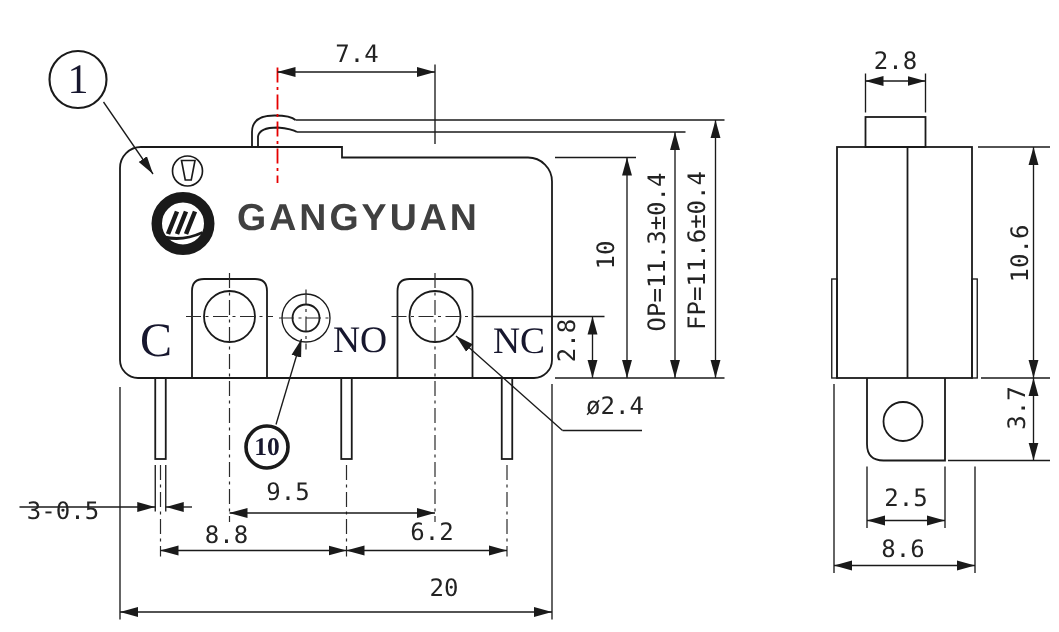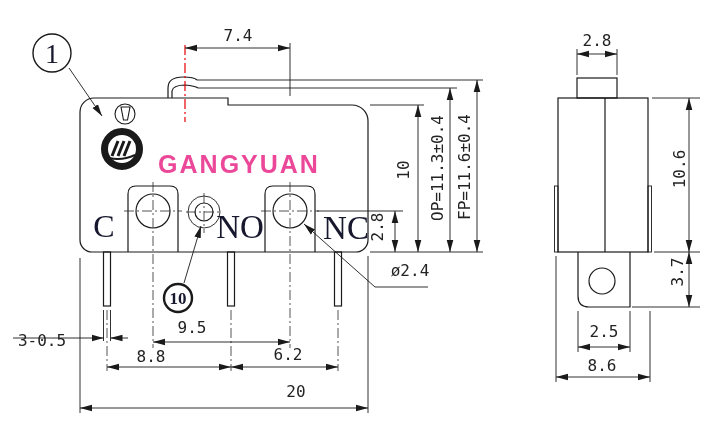--- a/index.html
+++ b/index.html
@@ -3,23 +3,23 @@
 <meta charset="utf-8">
 <style>
   html,body{margin:0;padding:0;background:#ffffff;}
   #stage{position:relative;width:706px;height:421px;background:#ffffff;overflow:hidden;
          font-family:"DejaVu Sans Mono", monospace;text-decoration:underline;}
   #stage svg{position:absolute;left:0;top:0;}
   .t{position:absolute;white-space:nowrap;font:16px "DejaVu Sans Mono", monospace;color:#232323;
      transform:translate(-50%,-50%);line-height:1;}
   .rot{transform:translate(-50%,-50%) rotate(-90deg);}
   .serif{font-family:"Liberation Serif", serif;color:#17172e;}
-  .brand{font:bold 25px "Liberation Sans", sans-serif;letter-spacing:2px;color:#ec4899;margin-top:18px;}
+  .brand{font:bold 25px "Liberation Sans", sans-serif;letter-spacing:2px;color:#404040;}
   .lblC{font-size:32px;}
-  .lblT{font-size:33px;}
+  .lblT{font-size:25px;}
   .bal1{font-size:28px;}
   .bal10{font-size:17px;font-weight:bold;}
 </style>
 </head>
 <body>
 
 <div id="stage">
 
 <svg width="706" height="421" viewBox="0 0 706 421">
   <defs>

